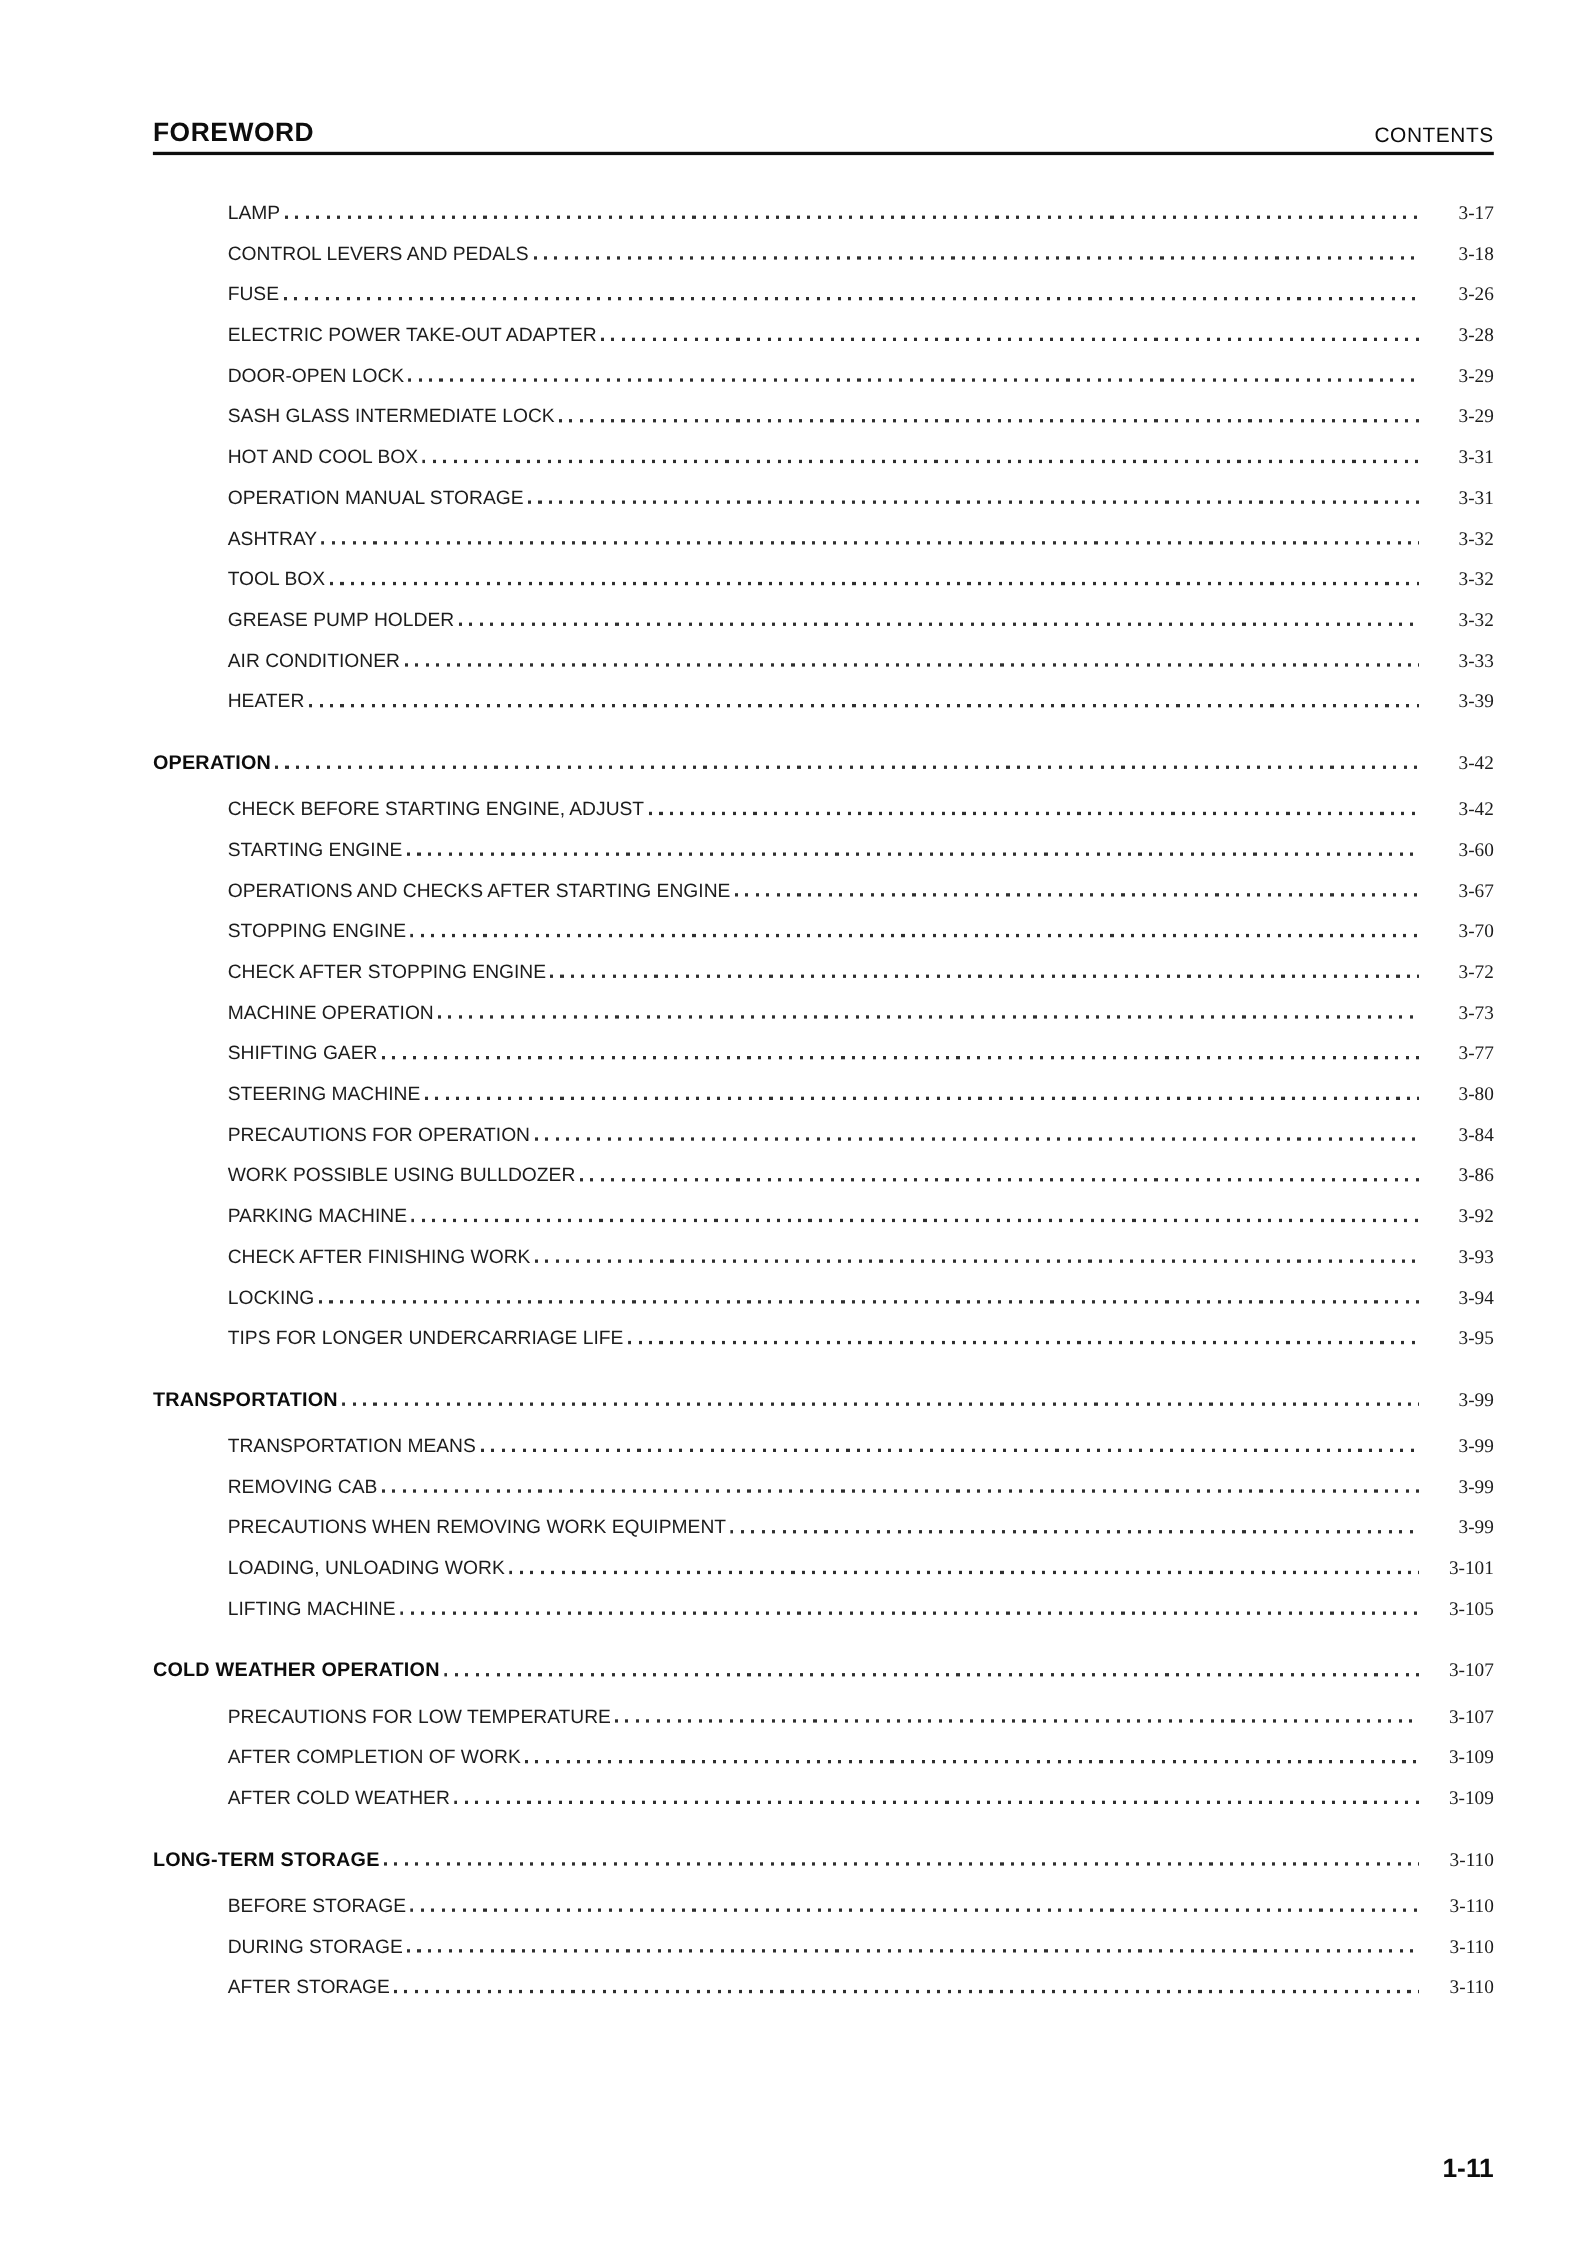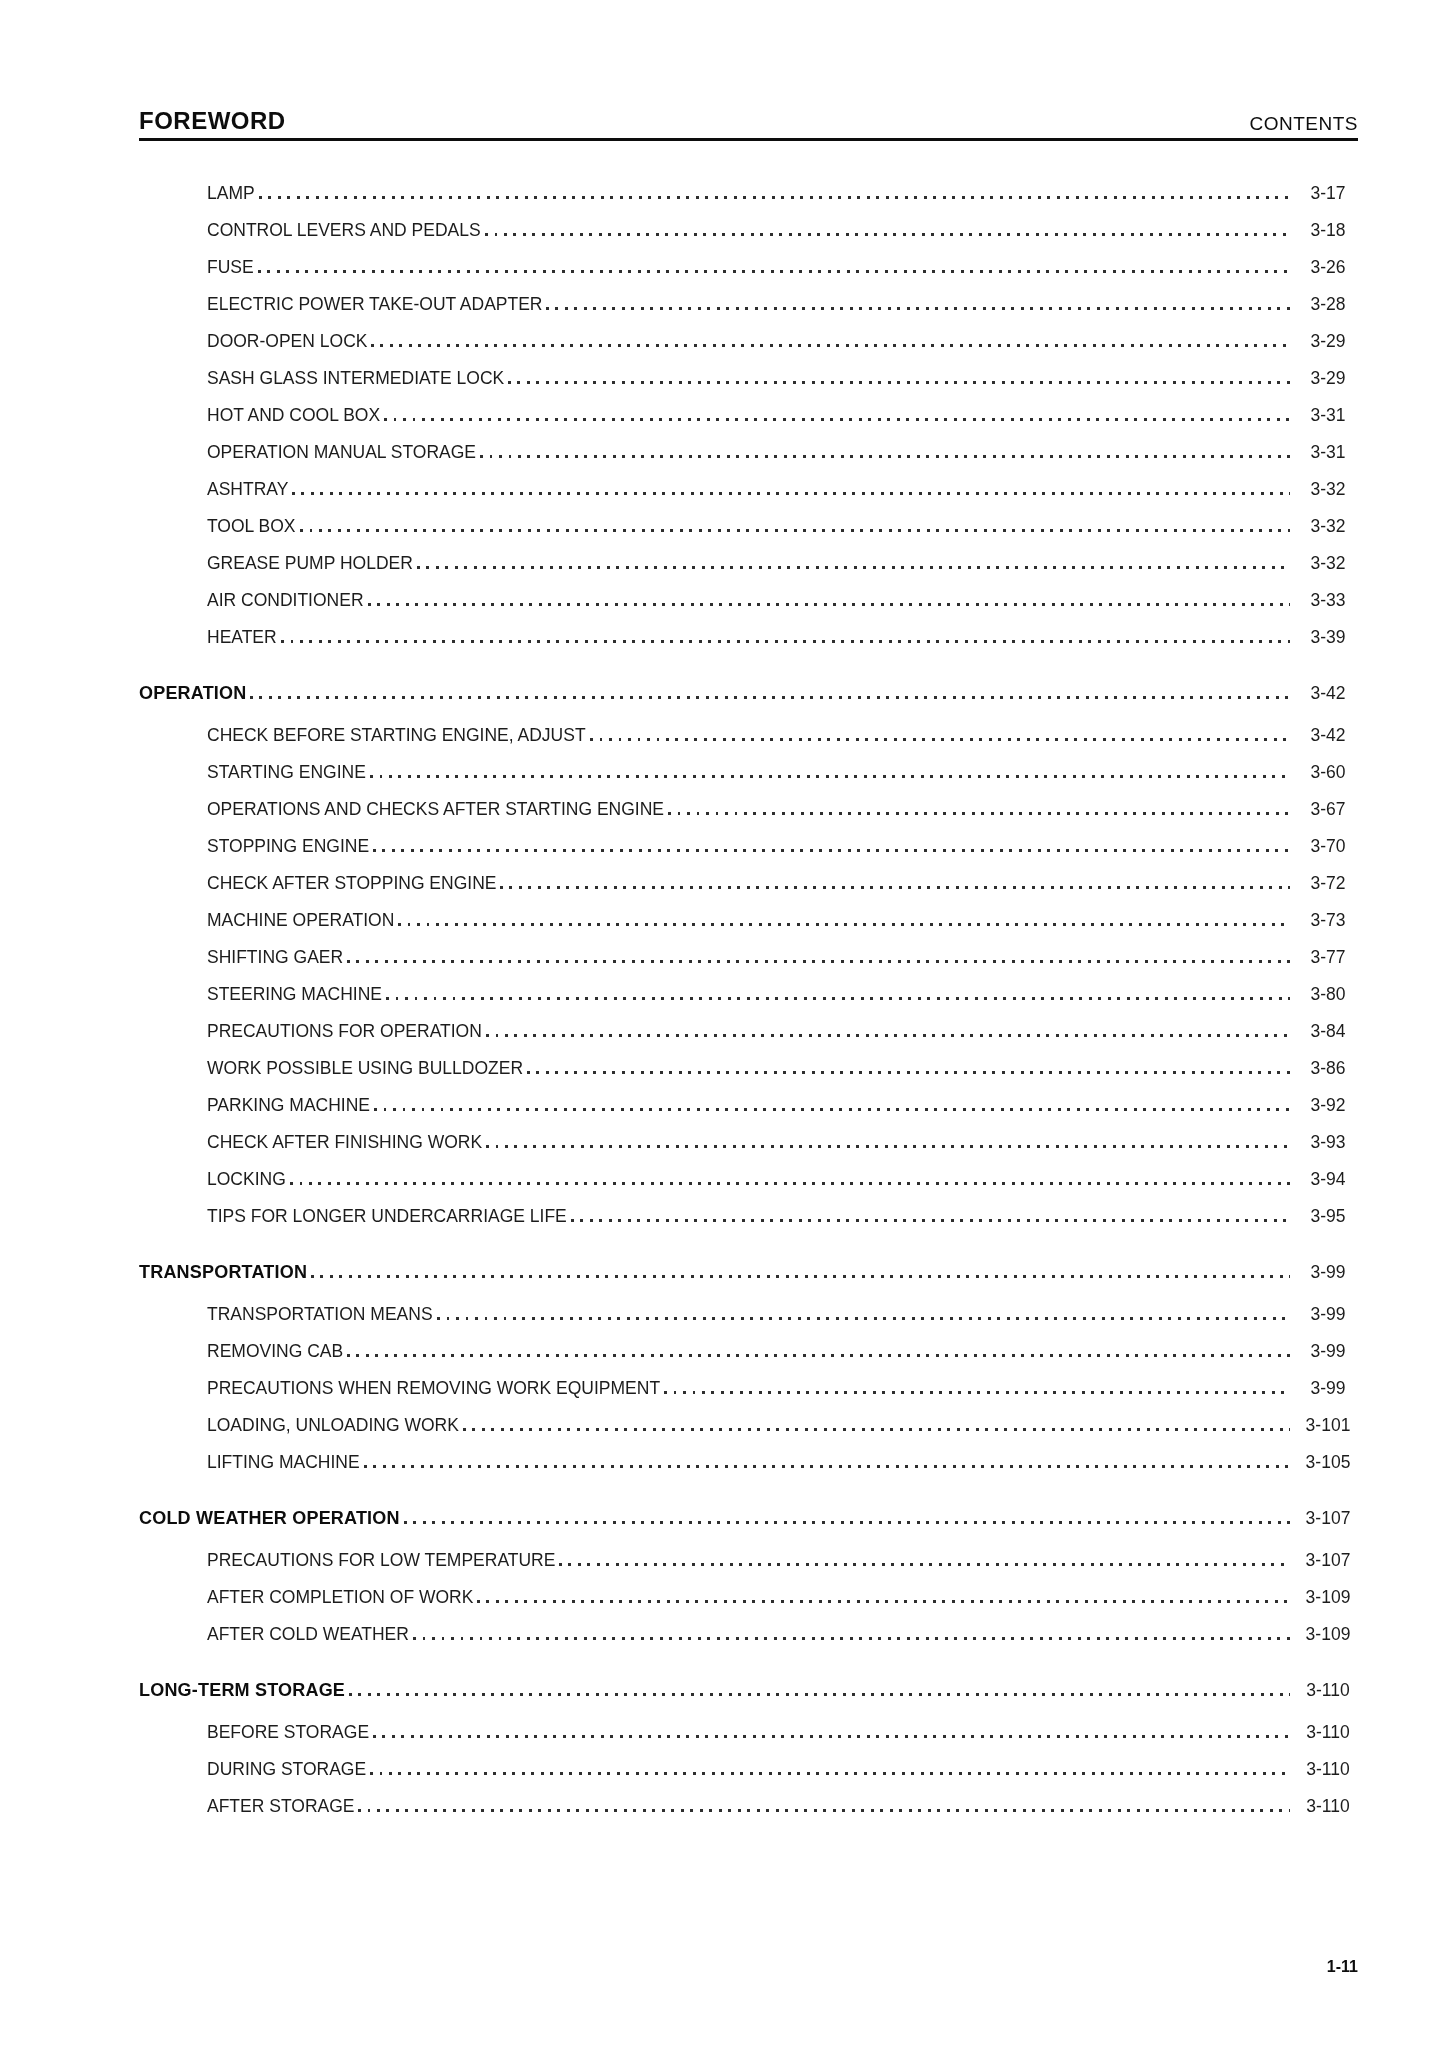--- a/index.html
+++ b/index.html
@@ -67,28 +67,29 @@
     align-self: flex-start;
     height: 2.8px;
     margin-top: 21px;
     margin-left: 4px;
     margin-right: 8px;
     background-image: repeating-linear-gradient(to right, #2e2e2e 0 2.8px, transparent 2.8px 9.5px);
   }
   .toc-page {
     flex: 0 0 auto;
     width: 60px;
-    text-align: center;
+    text-align: right;
+    font-family: Liberation Serif, serif;
   }
   
   .footer {
     position: absolute;
     top: 1958px;
     right: 0;
-    font-size: 16px;
+    font-size: 24px;
     font-weight: bold;
     color: #0d0d0d;
   }
 </style>
 </head>
 <body>
 
 <div class="page">
 
   <div class="header">

